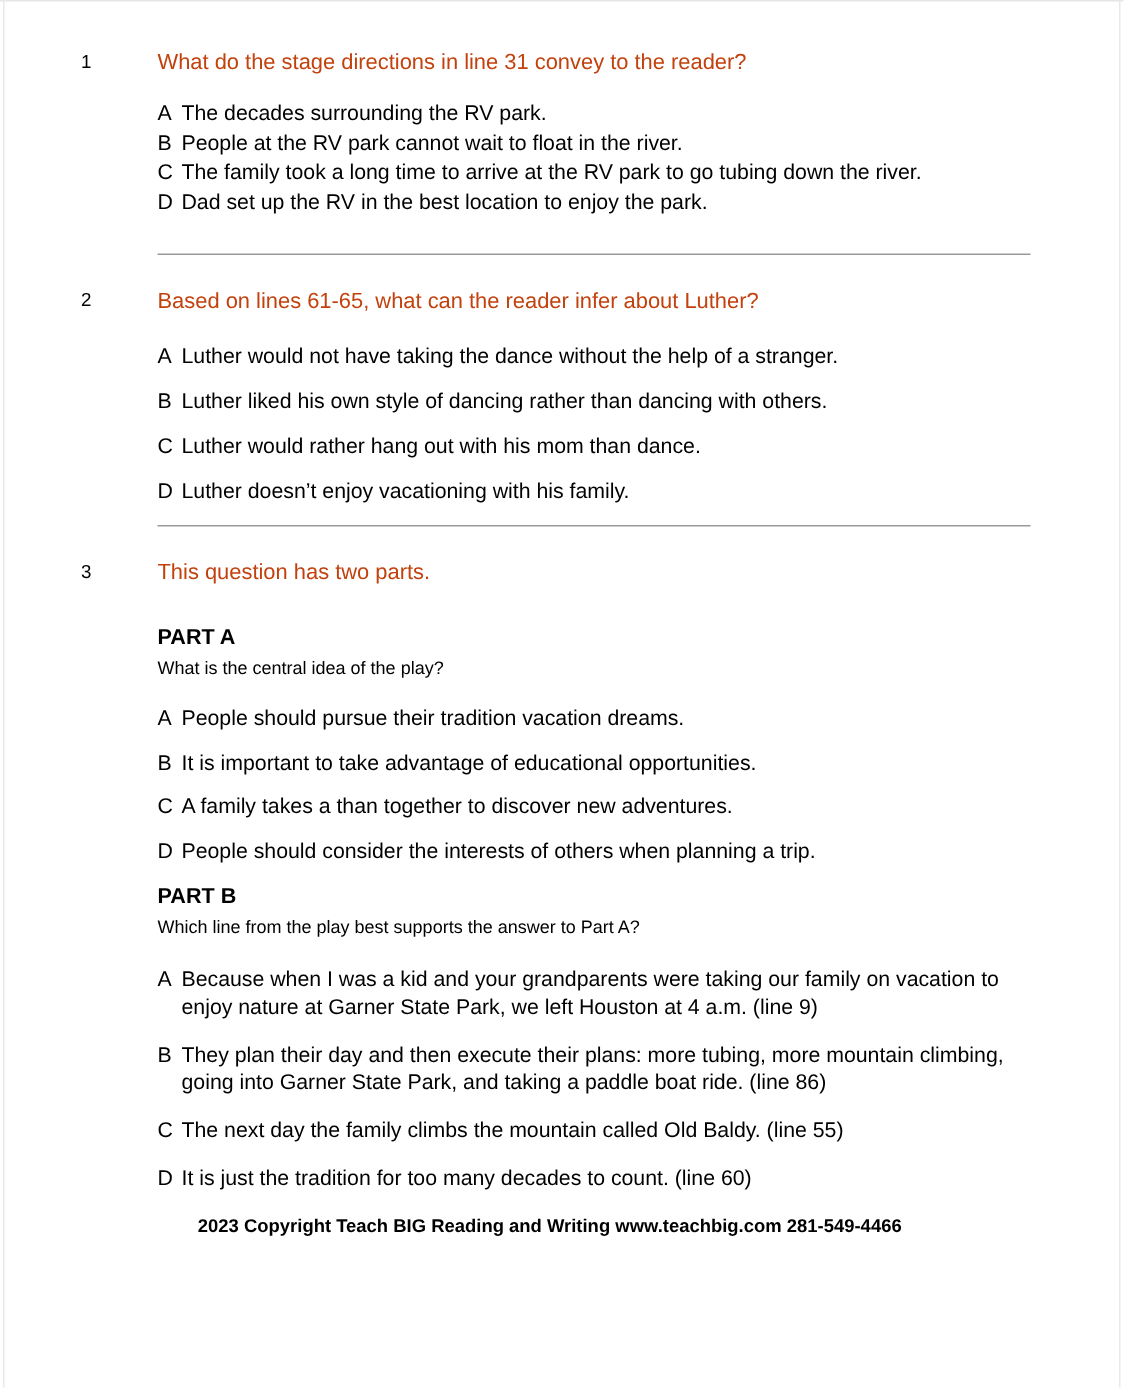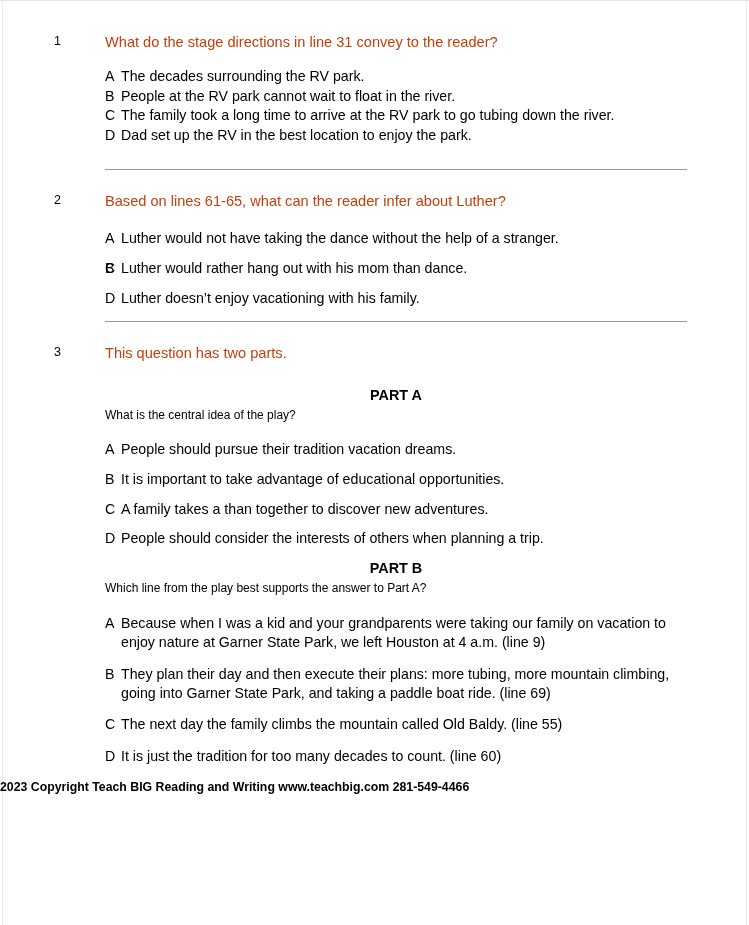--- a/index.html
+++ b/index.html
@@ -91,29 +91,28 @@
     background: #9a9a9a;
     margin-left: 105px;
     margin-right: 62px;
   }
 
   .part-head {
     font-size: 14.4px;
     font-weight: bold;
     line-height: 1.35;
     margin-bottom: 1px;
-    text-align: center;
   }
   .part-q {
     font-size: 12px;
     line-height: 1.35;
   }
 
   .footer {
-    text-align: left;
+    text-align: center;
     font-size: 12.3px;
     font-weight: bold;
     color: #000;
     margin-top: 14px;
     padding-right: 16px;
   }
 </style>
 </head>
 <body>
 
@@ -152,20 +151,21 @@
     <div class="question-block" style="margin-top:22px;">
       <div class="qnum">2</div>
       <div class="stem">Based on lines 61-65, what can the reader infer about Luther?</div>
       <div class="choices" style="margin-top:17px;">
         <div class="choice choice-sp">
           <span class="letter">A</span>
           <span>Luther would not have taking the dance without the help of a stranger.</span>
         </div>
         <div class="choice choice-sp">
           <span class="letter">B</span>
+          <span>Luther liked his own style of dancing rather than dancing with others.</span>
         </div>
         <div class="choice choice-sp">
           <span class="letter">C</span>
           <span>Luther would rather hang out with his mom than dance.</span>
         </div>
         <div class="choice choice-sp">
           <span class="letter">D</span>
           <span>Luther doesn’t enjoy vacationing with his family.</span>
         </div>
       </div>
@@ -203,21 +203,21 @@
       <div style="margin-top:11px;">
         <div class="part-head">PART B</div>
         <div class="part-q">Which line from the play best supports the answer to Part A?</div>
         <div class="choices" style="margin-top:18px;">
           <div class="choice choice-sp2">
             <span class="letter">A</span>
             <span>Because when I was a kid and your grandparents were taking our family on vacation to enjoy nature at Garner State Park, we left Houston at 4 a.m. (line 9)</span>
           </div>
           <div class="choice choice-sp2">
             <span class="letter">B</span>
-            <span>They plan their day and then execute their plans: more tubing, more mountain climbing, going into Garner State Park, and taking a paddle boat ride. (line 69)</span>
+            <span>They plan their day and then execute their plans: more tubing, more mountain climbing, going into Garner State Park, and taking a paddle boat ride. (line 86)</span>
           </div>
           <div class="choice choice-sp2">
             <span class="letter">C</span>
             <span>The next day the family climbs the mountain called Old Baldy. (line 55)</span>
           </div>
           <div class="choice">
             <span class="letter">D</span>
             <span>It is just the tradition for too many decades to count.  (line 60)</span>
           </div>
         </div>

